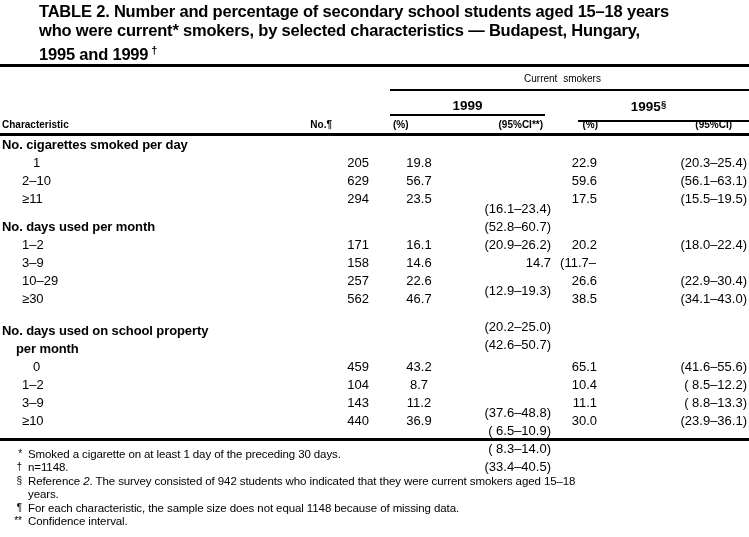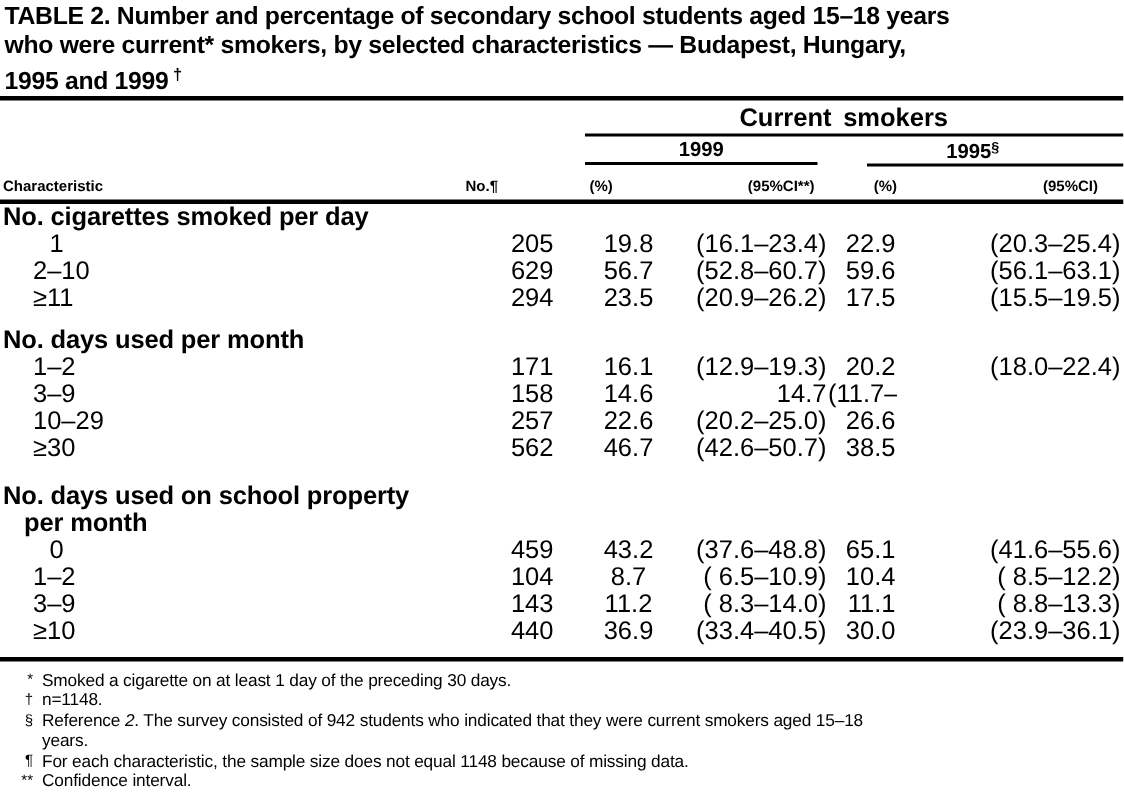--- a/index.html
+++ b/index.html
@@ -11,80 +11,81 @@
   }
   .page { width: 749px; height: 537px; background: #fff; position: relative; }
 
   
   .title {
     padding: 2px 4px 0 3px;
     font-weight: bold;
     font-size: 16.5px;
     line-height: 19.3px;
     letter-spacing: -0.2px;
+    margin-left: 36px;
   }
   .title .sup { font-size: 11px; vertical-align: 6px; margin-left: 3px; font-weight: bold; }
 
   
   .rule { height: 3px; background: #000; width: 749px; }
   .rule.bottom { margin-top: 8px; }
 
   
   .cols {
     display: grid;
     grid-template-columns: 310px 62px 18px 58px 104px 46px 151px;
   }
 
   
   .hrowA { height: 24px; }
   .hrowA .group-cell {
     grid-column: 4 / 8;
     border-bottom: 2px solid #000;
     display: flex; align-items: flex-end; justify-content: center;
     padding-right: 14px;
-    font-weight: bold; font-size: 17px; line-height: 20px;
+    font-weight: normal; font-size: 10px; line-height: 20px;
     word-spacing: 3px;
   }
   .hrowB { height: 19px; }
   .hrowB .y99 { grid-column: 4 / 6; display: flex; align-items: center; }
   .hrowB .y95 { grid-column: 6 / 8; display: flex; align-items: flex-end; }
   .hrowB .u99 {
     flex: 1; border-bottom: 2px solid #000; margin-right: 7px;
     text-align: center; font-weight: bold; font-size: 13.5px; line-height: 17px;
   }
   .hrowB .u95 {
     flex: 1; border-bottom: 2px solid #000; margin-left: 26px;
-    text-align: center; font-weight: bold; font-size: 13.5px; line-height: 16px;
+    text-align: center; font-weight: bold; font-size: 13.5px; line-height: 26px;
     padding-right: 30px;
   }
   .hrowB .sup { font-size: 9.5px; vertical-align: 4px; }
   .hrowC { height: 23px; font-weight: bold; font-size: 10px; }
   .hrowC > div { display: flex; align-items: flex-end; line-height: 17px; }
   .hrowC .h-char { grid-column: 1; padding-left: 2px; }
   .hrowC .h-no   { grid-column: 2; justify-content: flex-end; padding-right: 40px; }
   .hrowC .h-p99  { grid-column: 4; justify-content: flex-start; padding-left: 3px; }
   .hrowC .h-ci99 { grid-column: 5; justify-content: flex-end; padding-right: 9px; }
   .hrowC .h-p95  { grid-column: 6; justify-content: flex-end; }
   .hrowC .h-ci95 { grid-column: 7; justify-content: flex-end; padding-right: 17px; }
 
   
-  .tbody { font-size: 17px; }
+  .tbody { font-size: 13px; }
   .section-label {
     font-weight: bold; line-height: 18px; padding-left: 2px; letter-spacing: -0.1px;
   }
   .section-label.pad-s2 { padding-top: 10px; }
   .section-label.pad-s3 { padding-top: 14px; }
   .section-label .line2 { padding-left: 14px; }
   .row { height: 18px; line-height: 18px; }
   .row > div { height: 18px; overflow: hidden; }
   .b-char { padding-left: 22px; }
   .b-char.sg { padding-left: 33px; }
   .b-no   { text-align: right; padding-right: 3px; }
   .b-p99  { text-align: center; }
-  .b-ci99 { text-align: right; padding-right: 1px; }
+  .b-ci99 { text-align: right; padding-right: 1px; margin-top: 46px; }
   .b-p95  { text-align: right; padding-right: 1px; }
   .b-ci95 { text-align: right; padding-right: 2px; }
 
   
   .footnotes { margin-top: 7px; font-size: 11.5px; line-height: 13.5px; letter-spacing: -0.1px; }
   .fn { position: relative; padding-left: 28px; }
   .fn .marker {
     position: absolute; left: 0; top: -1px; width: 22px;
     text-align: right; font-size: 10px;
   }
@@ -177,28 +178,30 @@
       <div class="b-p95">14.7</div>
       <div class="b-ci95">(11.7–17.6)</div>
     </div>
     <div class="cols row">
       <div class="b-char">10–29</div>
       <div class="b-no">257</div>
       <div></div>
       <div class="b-p99">22.6</div>
       <div class="b-ci99">(20.2–25.0)</div>
       <div class="b-p95">26.6</div>
+      <div class="b-ci95">(22.9–30.4)</div>
     </div>
     <div class="cols row">
       <div class="b-char">≥30</div>
       <div class="b-no">562</div>
       <div></div>
       <div class="b-p99">46.7</div>
       <div class="b-ci99">(42.6–50.7)</div>
       <div class="b-p95">38.5</div>
+      <div class="b-ci95">(34.1–43.0)</div>
     </div>
 
     <div class="section-label pad-s3">
       <div>No. days used on school property</div>
       <div class="line2">per month</div>
     </div>
     <div class="cols row">
       <div class="b-char sg">0</div>
       <div class="b-no">459</div>
       <div></div>

